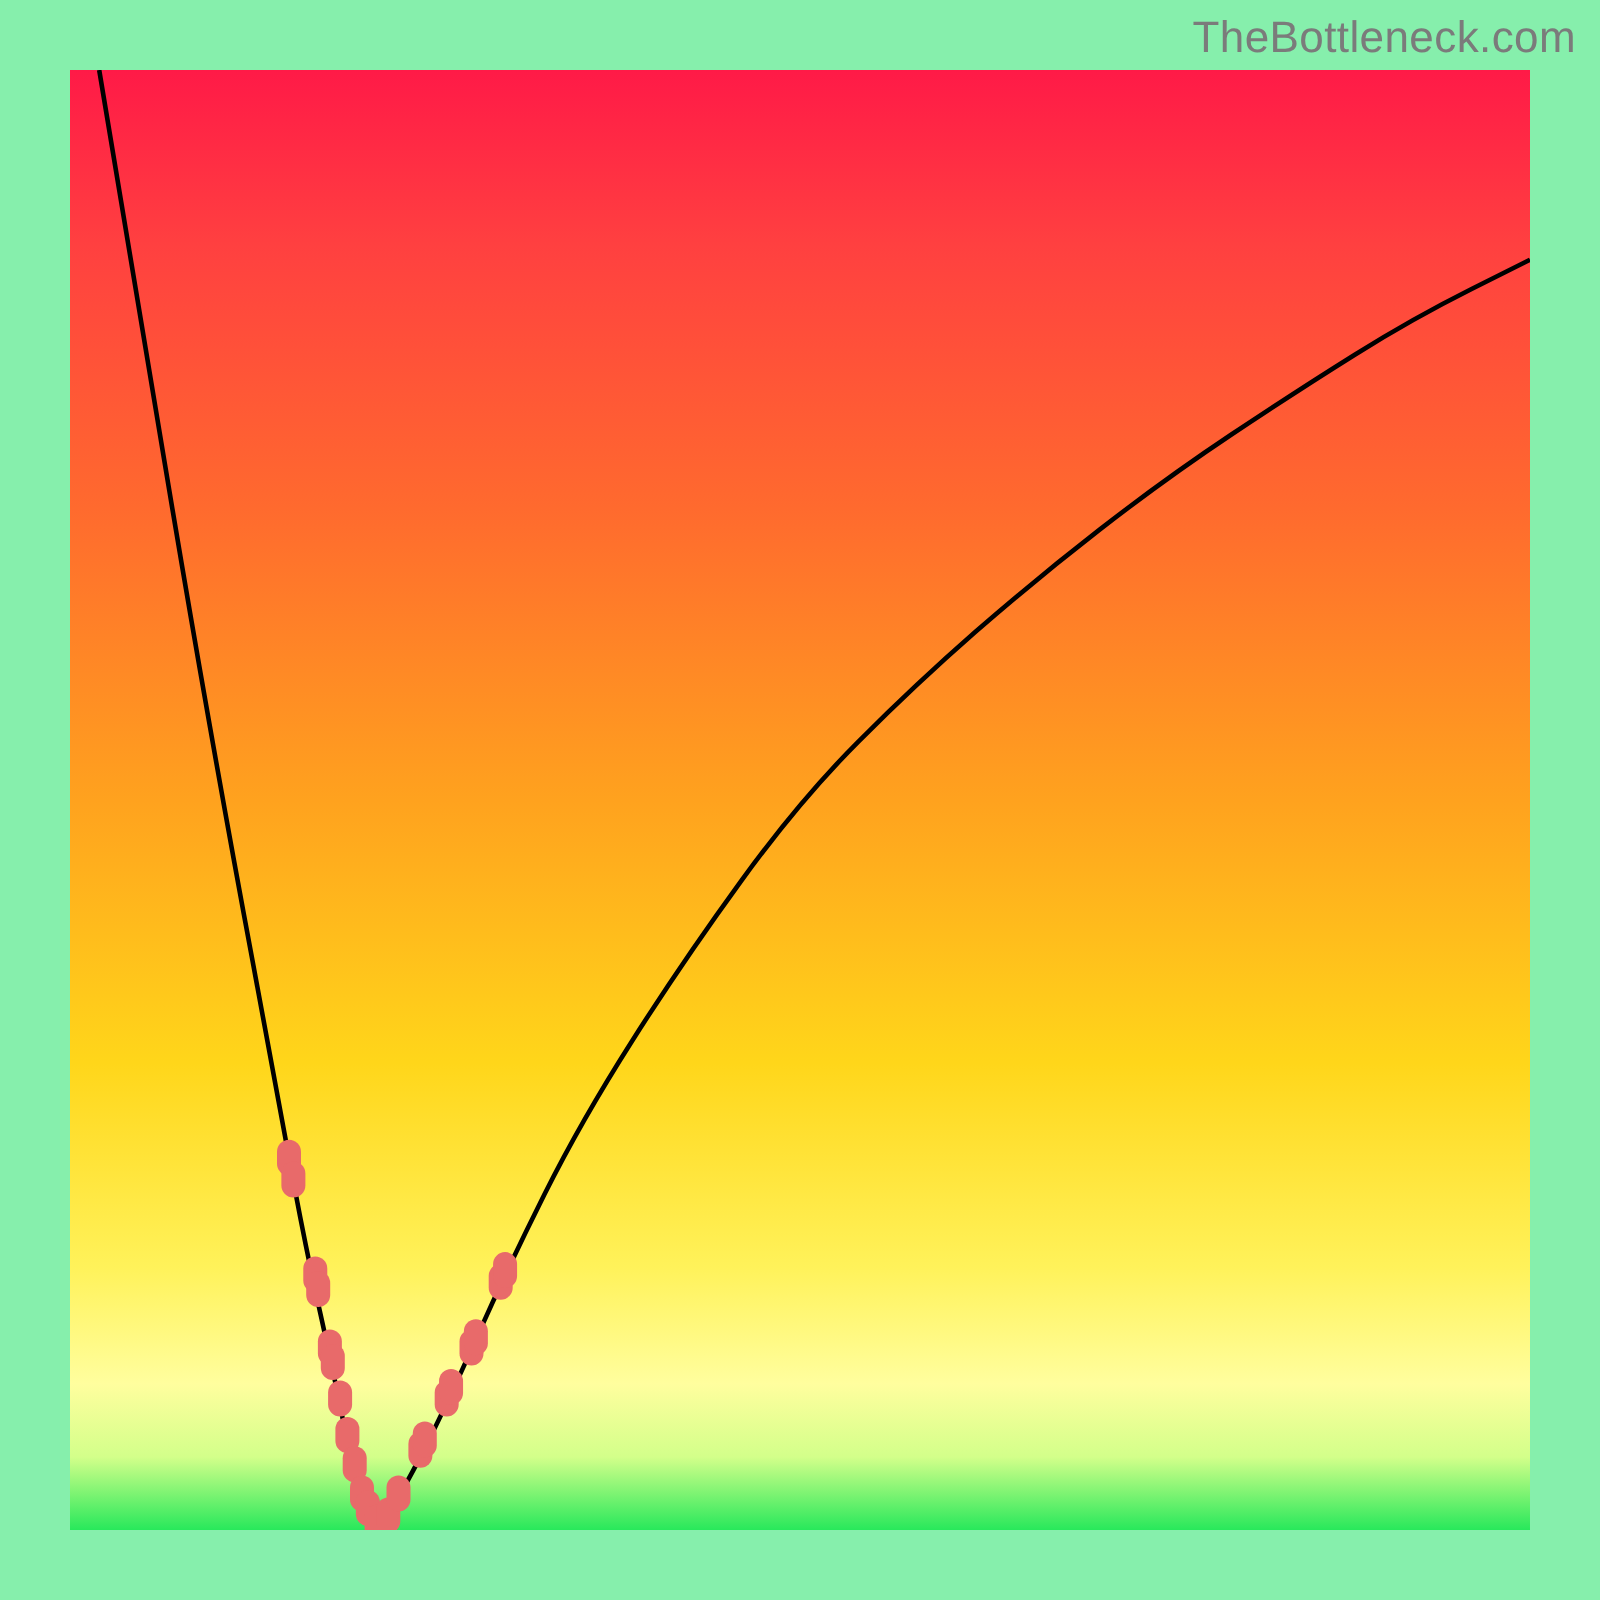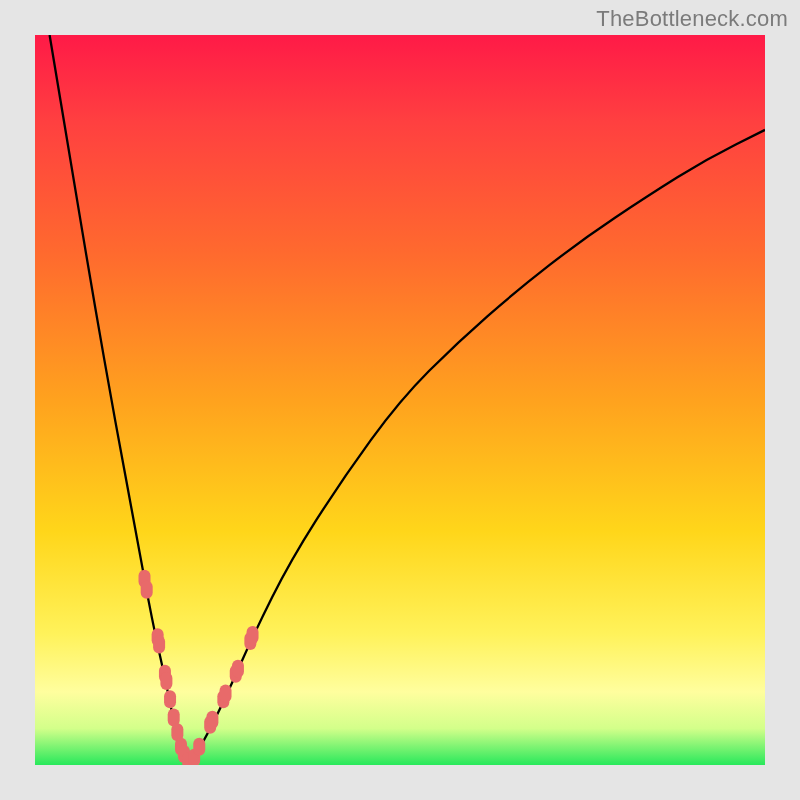--- a/index.html
+++ b/index.html
@@ -10,21 +10,21 @@
     background: #000;
     overflow: hidden;
     font-family: Arial, Helvetica, sans-serif;
   }
   .frame {
     position: absolute;
     left: 0;
     top: 0;
     width: 800px;
     height: 800px;
-    background: #e5e5e5;
+    background: #86efac;
   }
   .plot {
     position: absolute;
     left: 35px;
     top: 35px;
     width: 730px;
     height: 730px;
     
     background: linear-gradient(
       to bottom,

